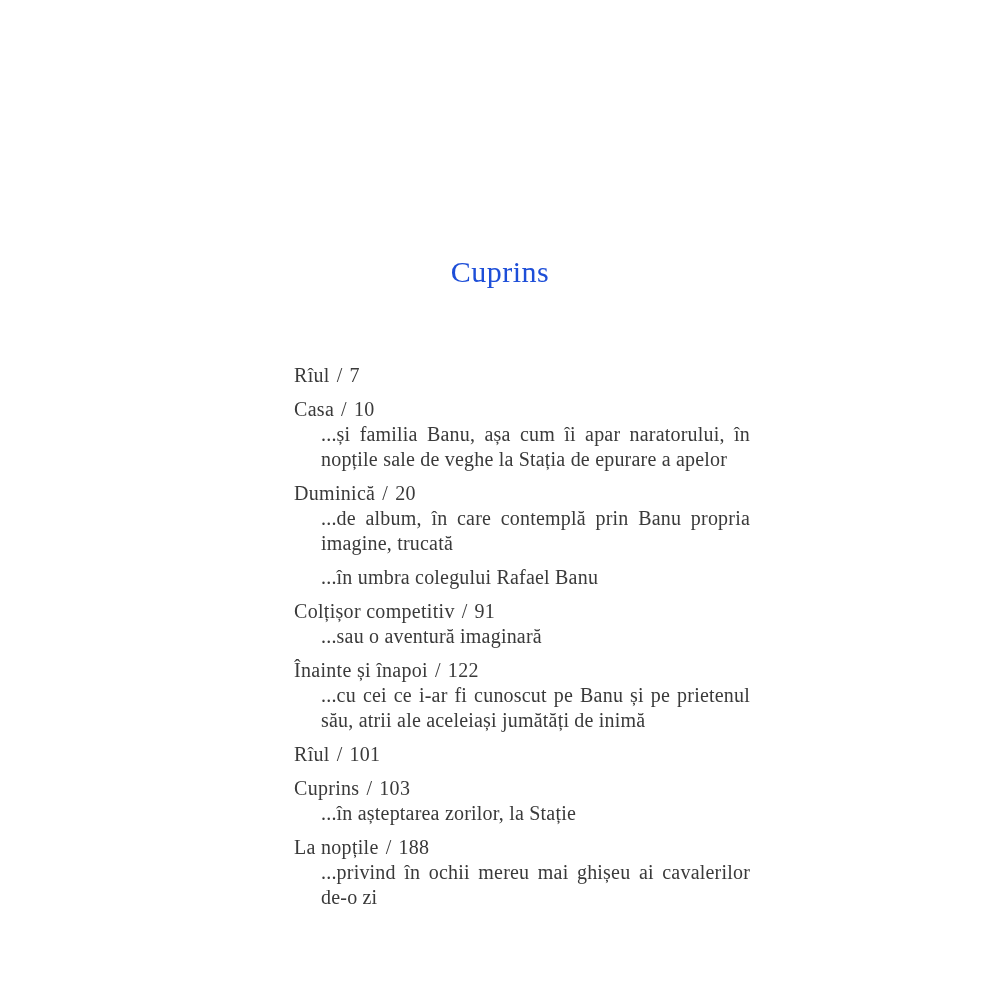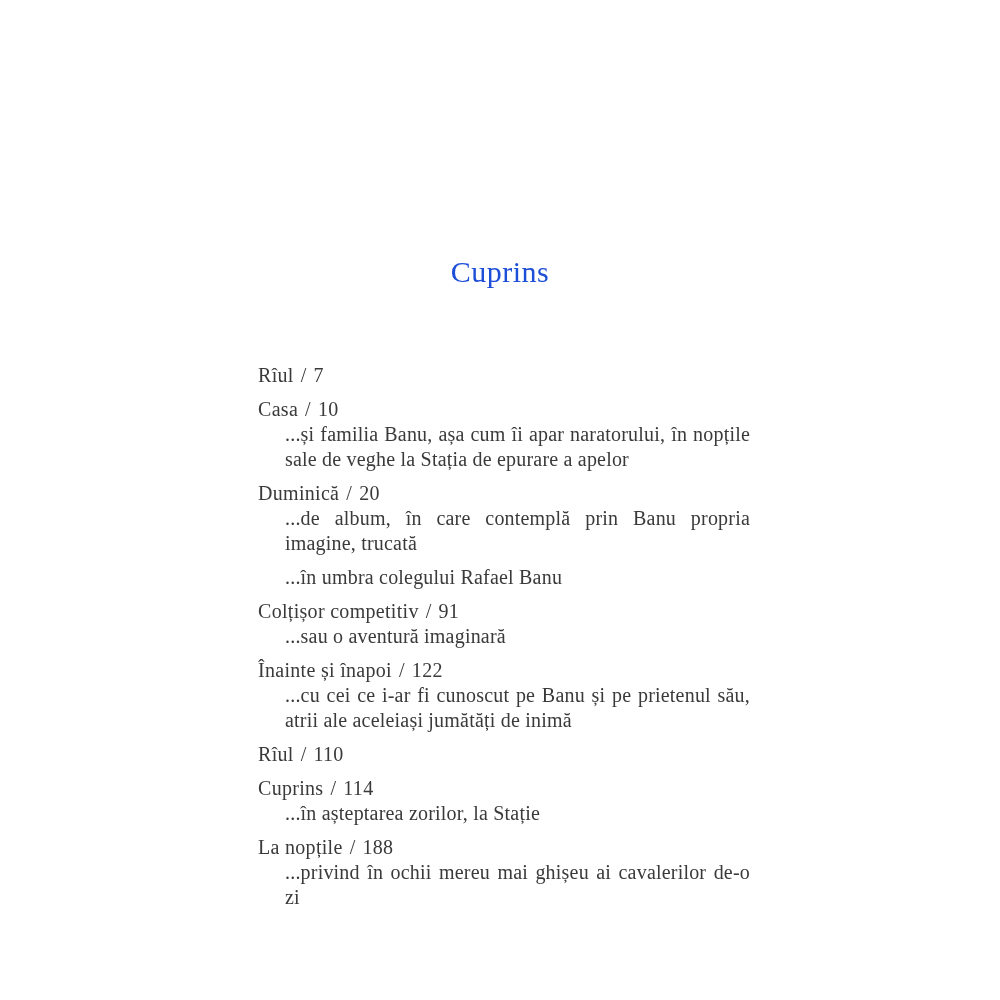--- a/index.html
+++ b/index.html
@@ -27,20 +27,21 @@
     color: #1d4ed8;
   }
   .toc-list {
     position: absolute;
     left: 258px;
     top: 363px;
     width: 492px;
   }
   .entry {
     margin-bottom: 9px;
+    margin-left: 36px;
   }
   .entry-line {
     font-size: 20px;
     line-height: 25px;
     letter-spacing: 0.3px;
     white-space: nowrap;
   }
   .entry-line .sep {
     margin: 0 7px;
   }
@@ -98,28 +99,28 @@
 
       <div class="entry">
         <div class="entry-line">
           <span>Înainte și înapoi</span><span class="sep">/</span><span>122</span>
         </div>
         <div class="entry-sub">...cu cei ce i-ar fi cunoscut pe Banu și pe prietenul său, atrii ale aceleiași jumătăți de inimă</div>
       </div>
 
       <div class="entry">
         <div class="entry-line">
-          <span>Rîul</span><span class="sep">/</span><span>110</span>
+          <span>Rîul</span><span class="sep">/</span><span>101</span>
         </div>
 
       </div>
 
       <div class="entry">
         <div class="entry-line">
-          <span>Cuprins</span><span class="sep">/</span><span>114</span>
+          <span>Cuprins</span><span class="sep">/</span><span>103</span>
         </div>
         <div class="entry-sub">...în așteptarea zorilor, la Stație</div>
       </div>
 
       <div class="entry">
         <div class="entry-line">
           <span>La nopțile</span><span class="sep">/</span><span>188</span>
         </div>
         <div class="entry-sub">...privind în ochii mereu mai ghișeu ai cavalerilor de-o zi</div>
       </div>

